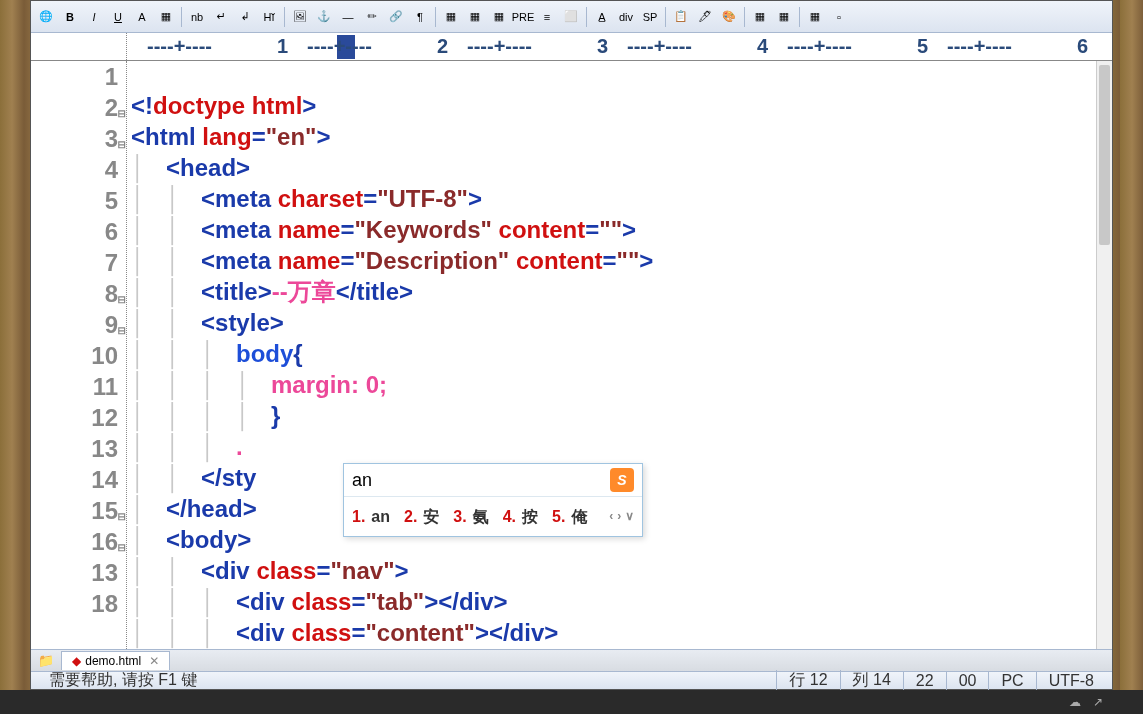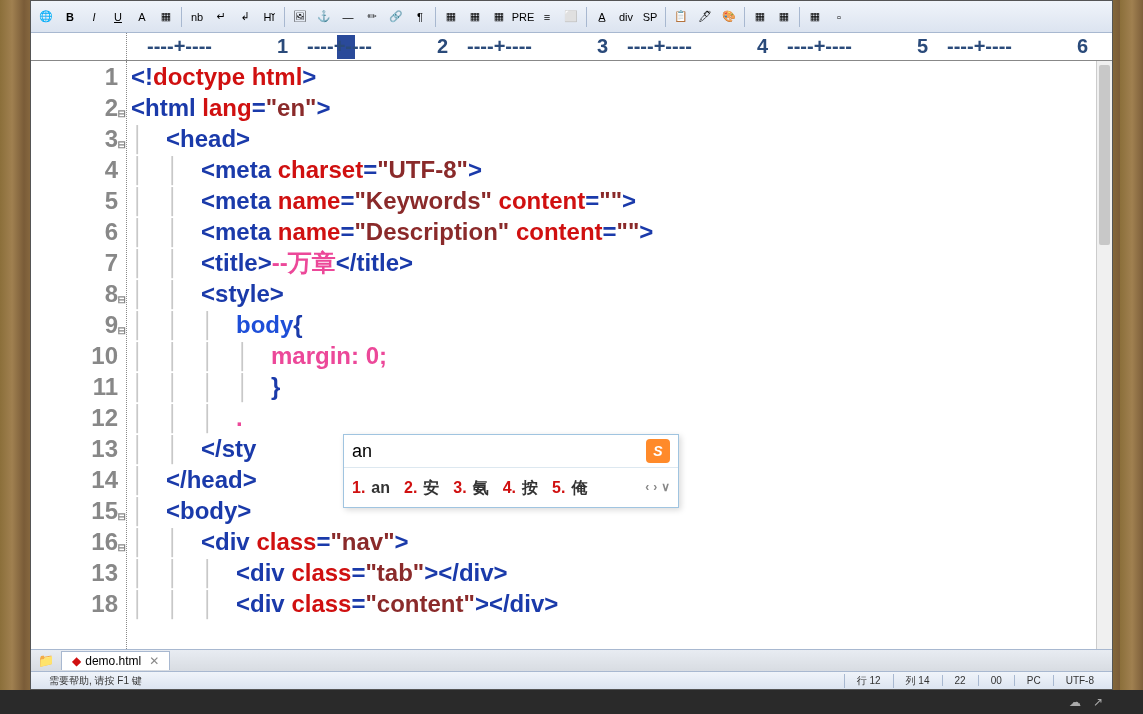--- a/index.html
+++ b/index.html
@@ -36,31 +36,31 @@
 .editor { display:flex; height:calc(100% - 60px - 40px); background:#fff; }
 .gutter {
   width:96px; border-right:1px dotted #888; background:#fff;
   font-family:"Courier New",monospace; font-size:24px; font-weight:bold; color:#888;
   text-align:right; padding-right:8px; line-height:31px; padding-top:0;
 }
 .gline { height:31px; position:relative; }
 .gline .fold { position:absolute; right:-8px; top:6px; font-size:10px; color:#888; }
 .code {
   flex:1; font-family:"Courier New",monospace; font-size:24px; font-weight:bold;
-  line-height:31px; padding-left:4px; position:relative; overflow:hidden;
+  line-height:31px; padding-left:4px; position:relative; overflow:hidden;margin-top:29px;
 }
 .cline { height:31px; white-space:pre; }
 .guide { color:#c8c8c8; }
 .t-blue { color:#1a3aaa; }
 .t-red { color:#d01010; }
 .t-brown { color:#8a2a2a; }
 .t-green { color:#1d4ed8; }
 .t-black { color:#ec4899; }
 .ime {
-  position:absolute; left:216px; top:373px; width:336px;
+  position:absolute; left:216px; top:373px; width:300px;
   border:1px solid #a0c4e0; background:#fff;
   box-shadow:2px 2px 6px rgba(0,0,0,0.15);
 }
 .ime-input { padding:4px 8px; font-size:18px; border-bottom:1px solid #dde8f0; display:flex; justify-content:space-between; align-items:center; }
 .ime-input input { border:none; outline:none; font-size:18px; width:200px; font-family:inherit; }
 .ime-logo { width:24px; height:24px; background:#ff8a2a; border-radius:4px; color:#fff; display:flex; align-items:center; justify-content:center; font-size:14px; font-style:italic; font-weight:bold; }
 .ime-cand { padding:4px 8px; font-size:16px; display:flex; gap:6px; align-items:center; }
 .ime-cand .num { color:#d01010; }
 .ime-cand .word { color:#333; margin-right:8px; }
 .ime-nav { margin-left:auto; color:#888; font-size:12px; display:flex; gap:4px; }
@@ -73,21 +73,21 @@
 .tabs .folder { width:30px; text-align:center; font-size:13px; }
 .tab {
   padding:2px 10px; font-size:12px; border:1px solid #a8b8d0; background:#fff;
   border-bottom:none; display:flex; align-items:center; gap:4px;
 }
 .tab .dot { color:#d01010; }
 .tab .x { color:#888; cursor:pointer; margin-left:4px; }
 .status {
   height:18px; background:linear-gradient(#f0f4fa,#dce4f0);
   border-top:1px solid #a8b8d0; display:flex; align-items:center;
-  font-size:10px; color:#333; padding:0 6px;
+  font-size:16px; color:#333; padding:0 6px;
 }
 .status .seg { padding:0 12px; border-left:1px solid #a8b8d0; }
 .status .seg:first-child { border:none; flex:1; }
 .taskbar { position:absolute; bottom:0; left:0; right:0; height:24px; background:#2a2a2a; display:flex; align-items:center; justify-content:flex-end; padding:0 40px; gap:12px; }
 .taskbar .ticon { color:#aaa; font-size:12px; }
 </style>
 </head>
 <body>
 
 <div class="desktop">

